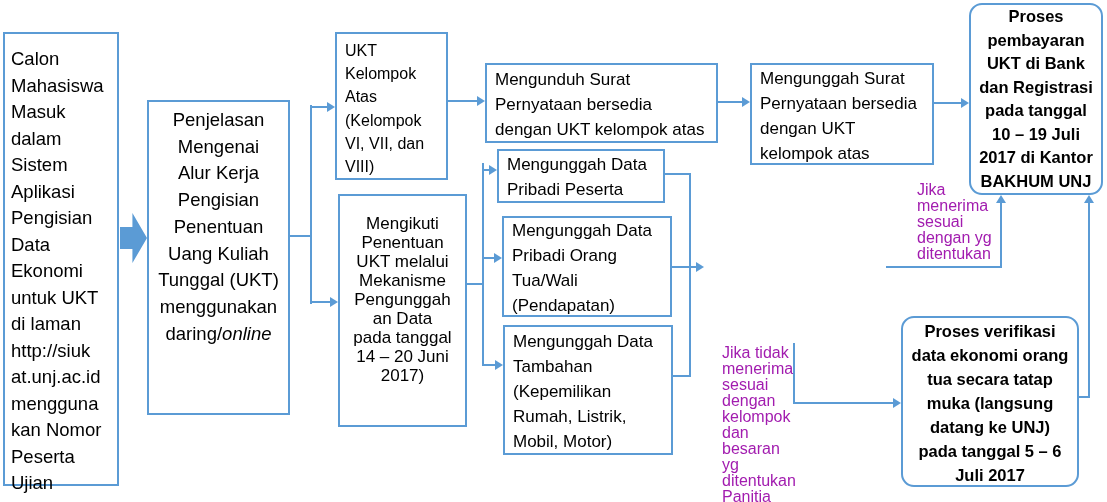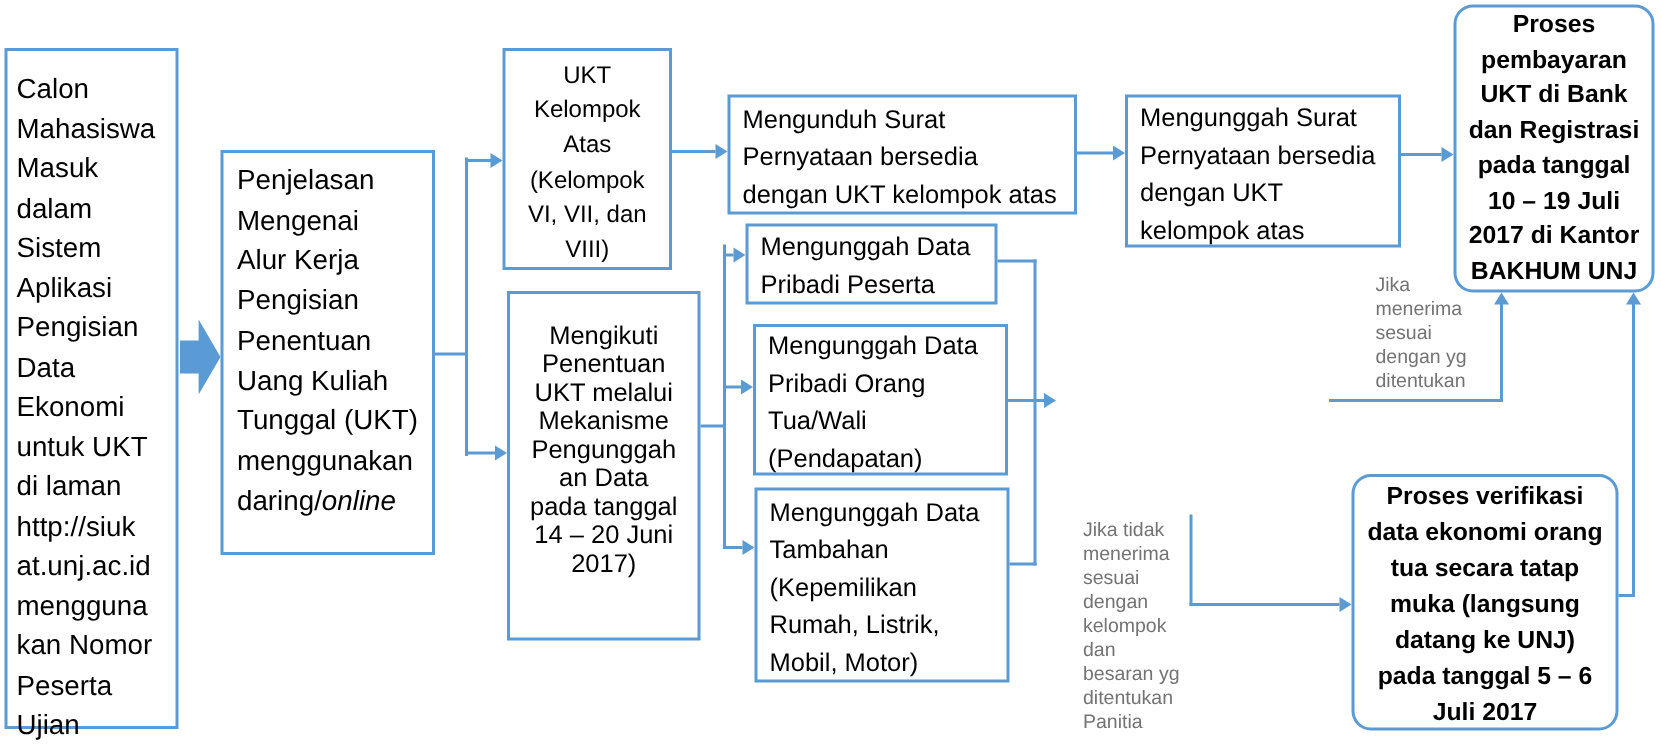--- a/index.html
+++ b/index.html
@@ -17,23 +17,23 @@
     border:2px solid #5B9BD5;
     background:#ffffff;
     white-space:pre-line;
     color:#000000;
   }
   .center{text-align:center;}
   .bold{font-weight:bold;border-radius:13px;}
   .lbl{
     position:absolute;
     white-space:pre-line;
-    font-size:13px;
+    font-size:16px;
     line-height:16px;
-    color:#737373;
+    color:#a21caf;
   }
   .h-line{position:absolute;height:2px;background:#5B9BD5;}
   .v-line{position:absolute;width:2px;background:#5B9BD5;}
   .ah-r{
     position:absolute;width:0;height:0;
     border-top:5px solid transparent;
     border-bottom:5px solid transparent;
     border-left:8px solid #5B9BD5;
   }
   .ah-u{
@@ -66,31 +66,31 @@
 di laman
 http://siuk
 at.unj.ac.id
 mengguna
 kan Nomor
 Peserta
 Ujian</div>
 
   <div class="block-arrow" style="left:120px;top:213px;width:27px;height:50px;"></div>
 
-  <div class="box" style="left:147px;top:100px;width:143px;height:270px;font-size:18.5px;line-height:26.7px;padding:5px 9px;"><span>Penjelasan
+  <div class="box" style="left:147px;top:100px;width:143px;height:315px;font-size:18.5px;line-height:26.7px;padding:5px 9px;text-align:center;"><span>Penjelasan
 Mengenai
 Alur Kerja
 Pengisian
 Penentuan
 Uang Kuliah
 Tunggal (UKT)
 menggunakan
 daring/</span><i>online</i></div>
 
-  <div class="box" style="left:335px;top:32px;width:113px;height:148px;font-size:16px;line-height:23.2px;padding:5px 8px;text-align:center;">UKT
+  <div class="box" style="left:335px;top:32px;width:113px;height:148px;font-size:16px;line-height:23.2px;padding:5px 8px;">UKT
 Kelompok
 Atas
 (Kelompok
 VI, VII, dan
 VIII)</div>
 
   <div class="box center" style="left:338px;top:194px;width:129px;height:233px;font-size:17px;line-height:19px;padding:18px 2px;">Mengikuti
 Penentuan
 UKT melalui
 Mekanisme

